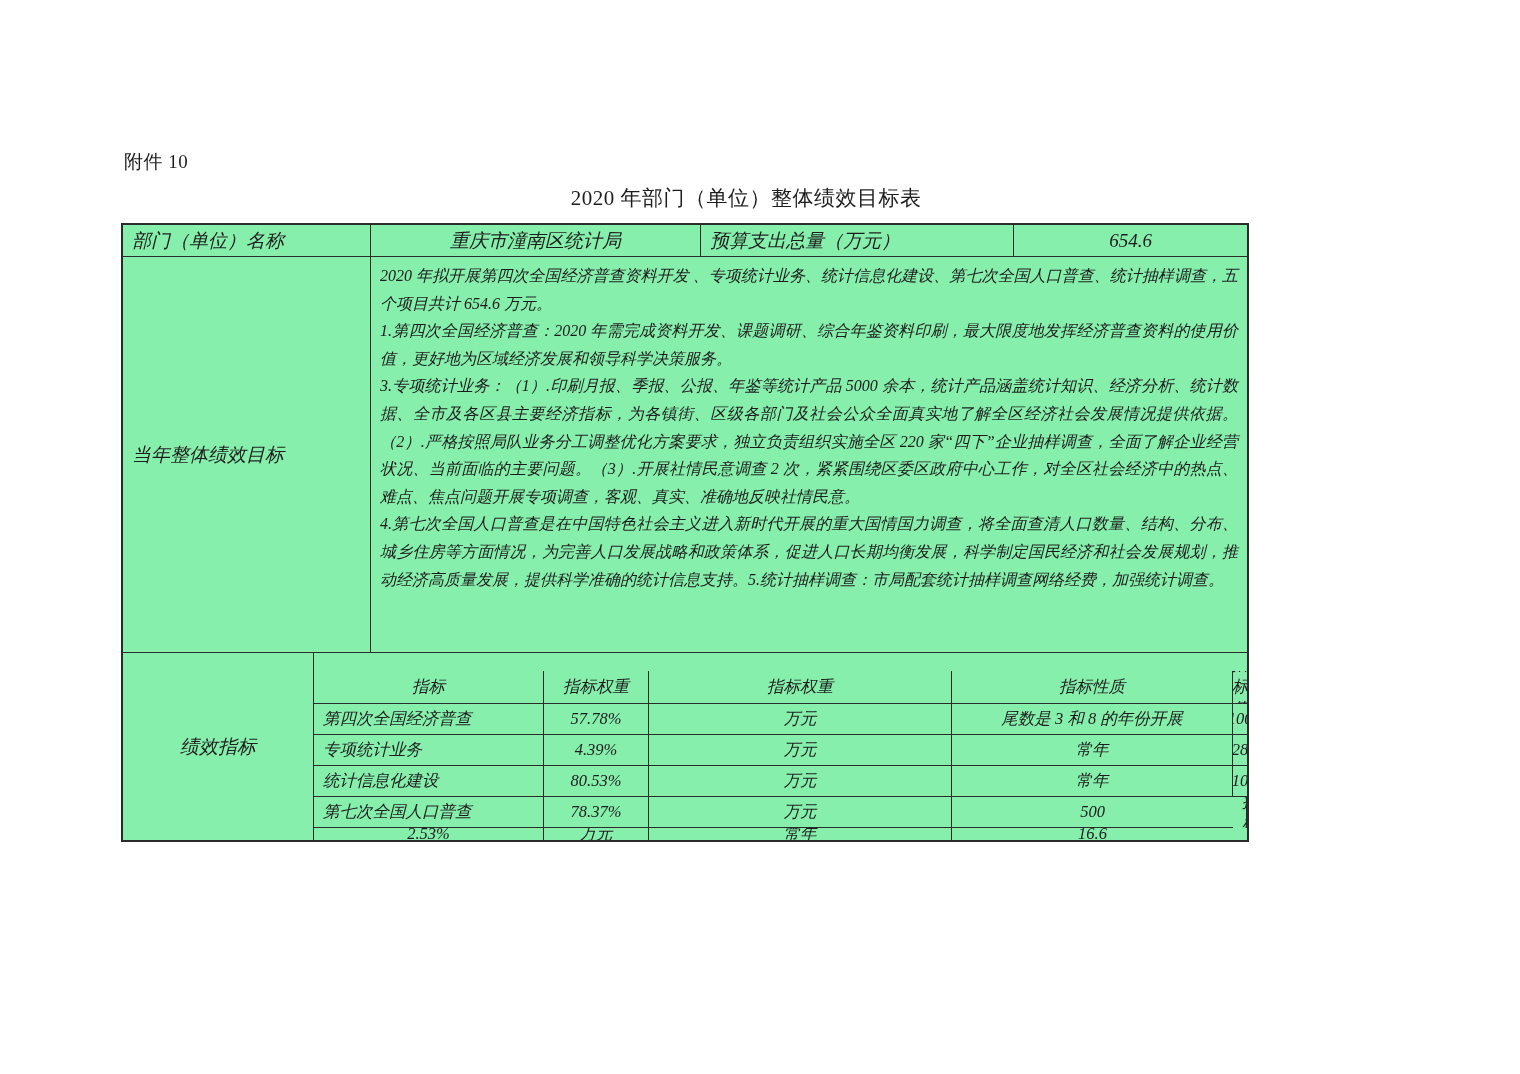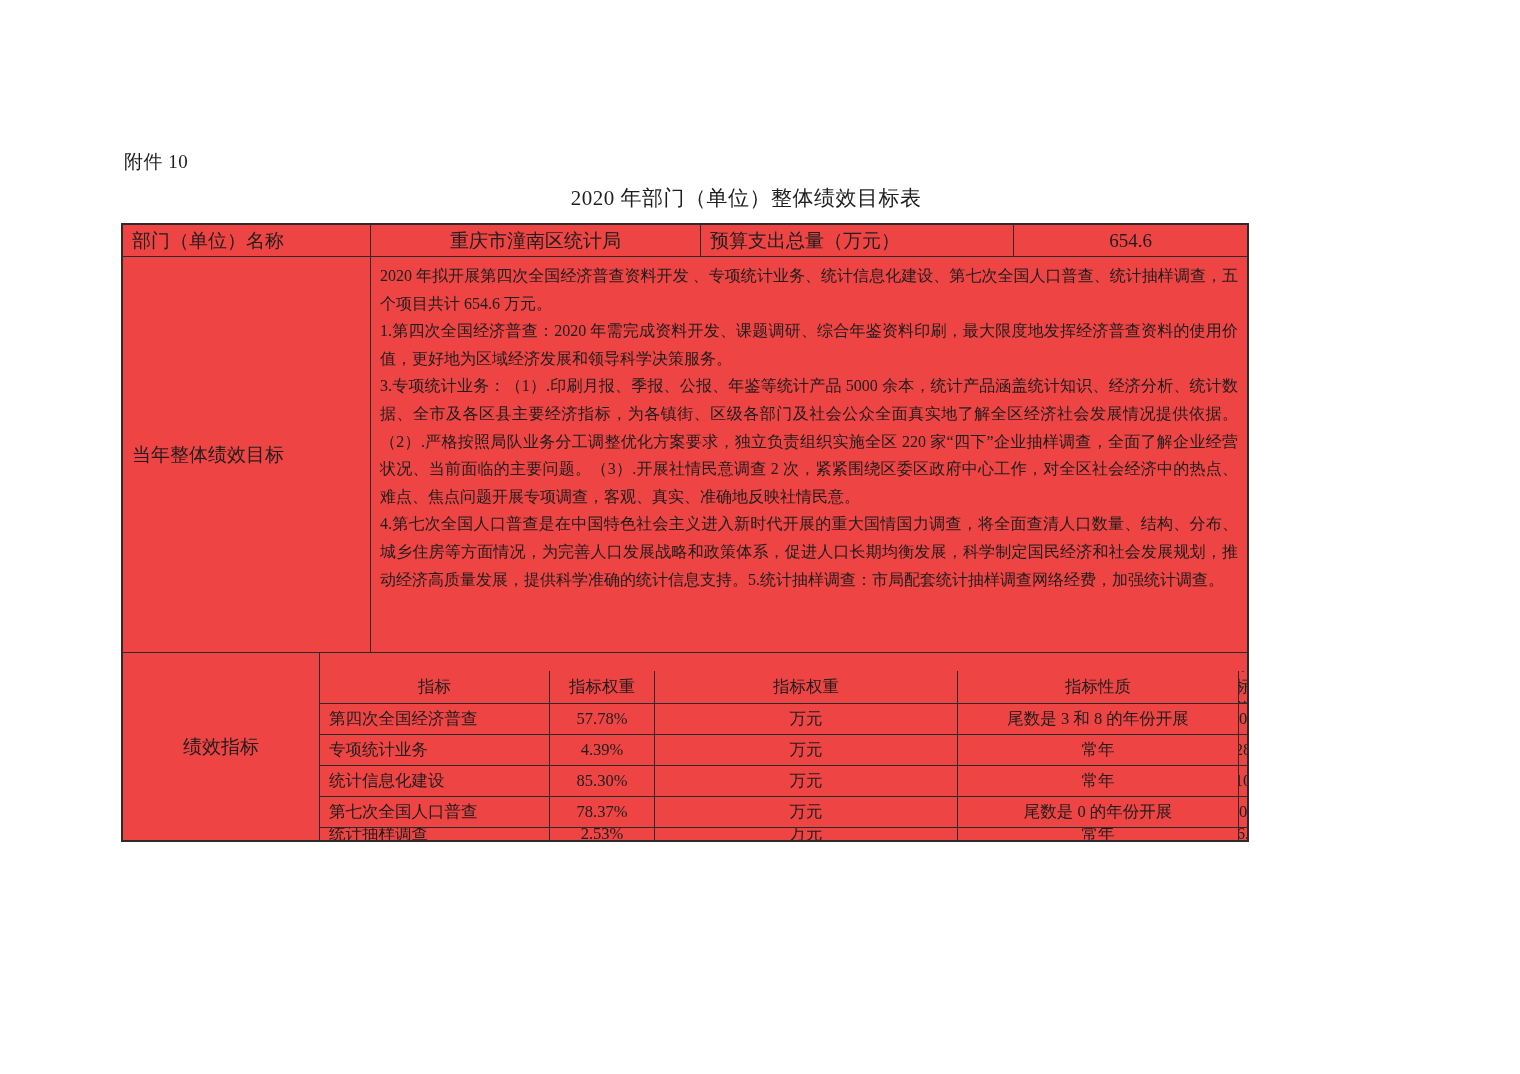--- a/index.html
+++ b/index.html
@@ -11,21 +11,21 @@
   }
   .attachment{
     position:absolute;left:124px;top:149px;font-size:19px;letter-spacing:.5px;
   }
   .doc-title{
     position:absolute;left:121px;top:184px;width:1250px;text-align:center;
     font-size:21px;font-weight:normal;letter-spacing:.5px;
   }
   .outer-table{
     position:absolute;left:121px;top:223px;width:1128px;
-    border:2px solid #2b2b2b;box-sizing:border-box;background:#ef4444;
+    border:2px solid #2b2b2b;box-sizing:border-box;background:#86efac;font-style:italic;
   }
   .outer-table *{box-sizing:border-box;}
   .row{display:flex;width:100%;}
   .bb{border-bottom:1px solid #2b2b2b;}
   .br{border-right:1px solid #2b2b2b;}
   .row-info{height:32px;}
   .cell{display:flex;align-items:center;overflow:hidden;}
   .cell-left{justify-content:flex-start;padding-left:9px;}
   .cell-center{justify-content:center;text-align:center;}
   .fs-lg{font-size:19px;}
@@ -98,29 +98,28 @@
       <div class="icell br bb">尾数是 3 和 8 的年份开展</div>
       <div class="icell bb">100</div>
 
       <div class="icell first br bb">专项统计业务</div>
       <div class="icell br bb">4.39%</div>
       <div class="icell br bb">万元</div>
       <div class="icell br bb">常年</div>
       <div class="icell bb">28</div>
 
       <div class="icell first br bb">统计信息化建设</div>
-      <div class="icell br bb">85.30%</div>
+      <div class="icell br bb">80.53%</div>
       <div class="icell br bb">万元</div>
       <div class="icell br bb">常年</div>
       <div class="icell bb">10</div>
 
       <div class="icell first br bb">第七次全国人口普查</div>
       <div class="icell br bb">78.37%</div>
       <div class="icell br bb">万元</div>
-      <div class="icell br bb">尾数是 0 的年份开展</div>
       <div class="icell bb">500</div>
 
       <div class="icell first br">统计抽样调查</div>
       <div class="icell br">2.53%</div>
       <div class="icell br">万元</div>
       <div class="icell br">常年</div>
       <div class="icell">16.6</div>
 
     </div>
   </div>

